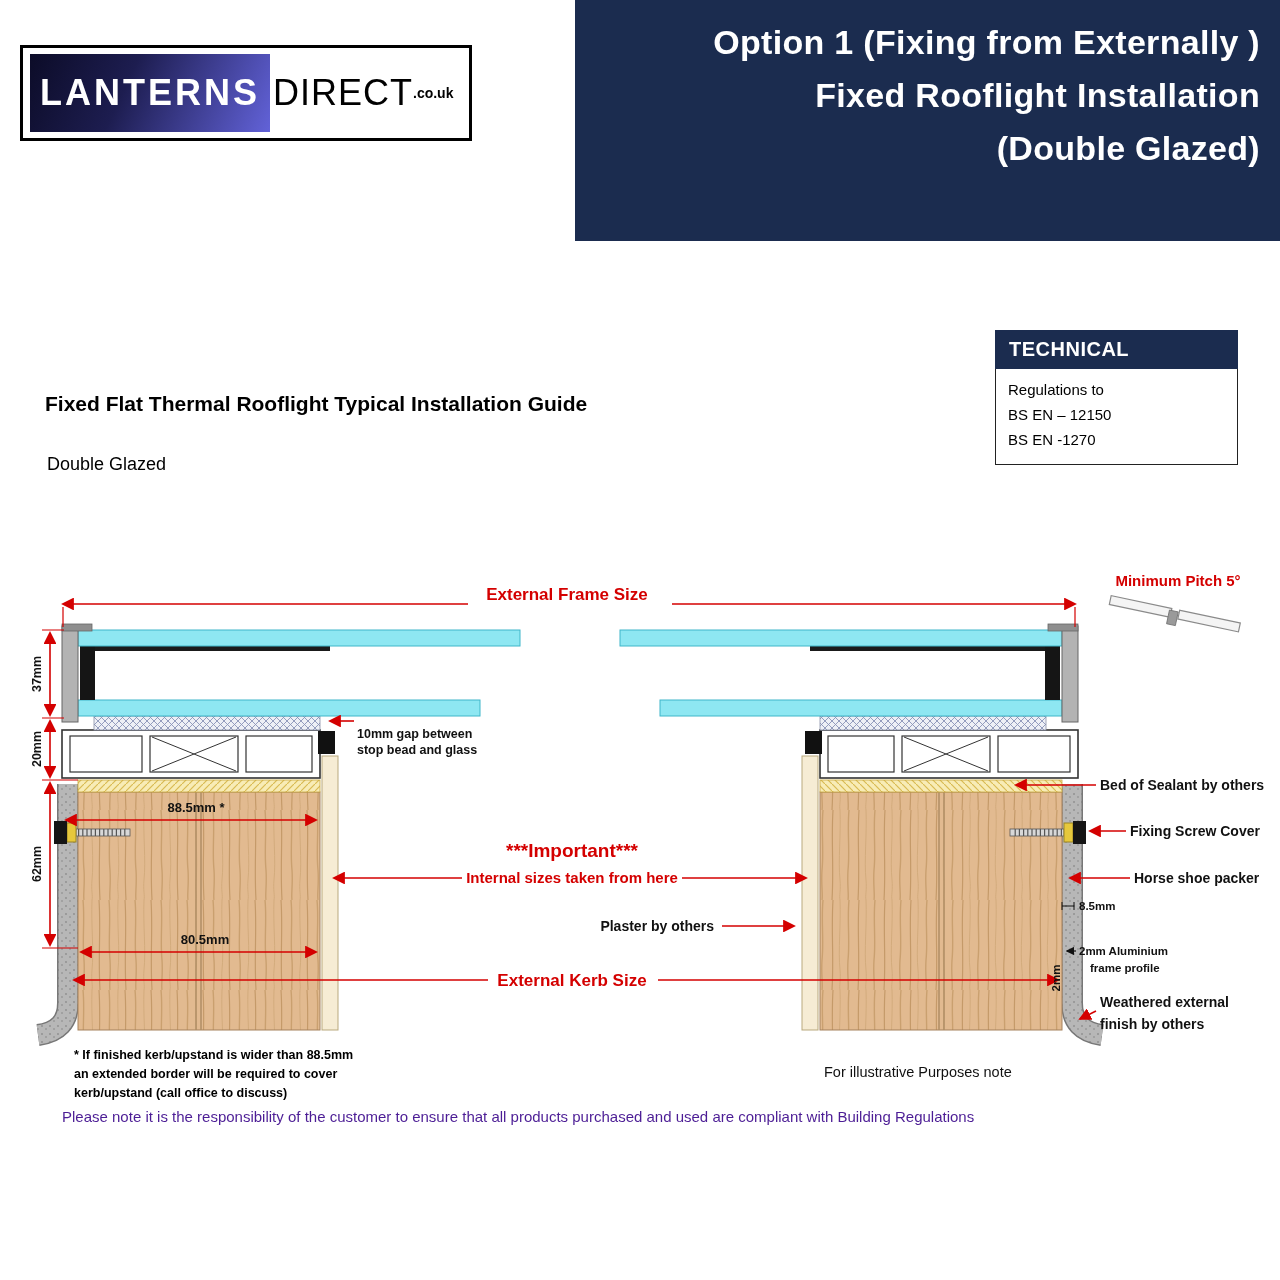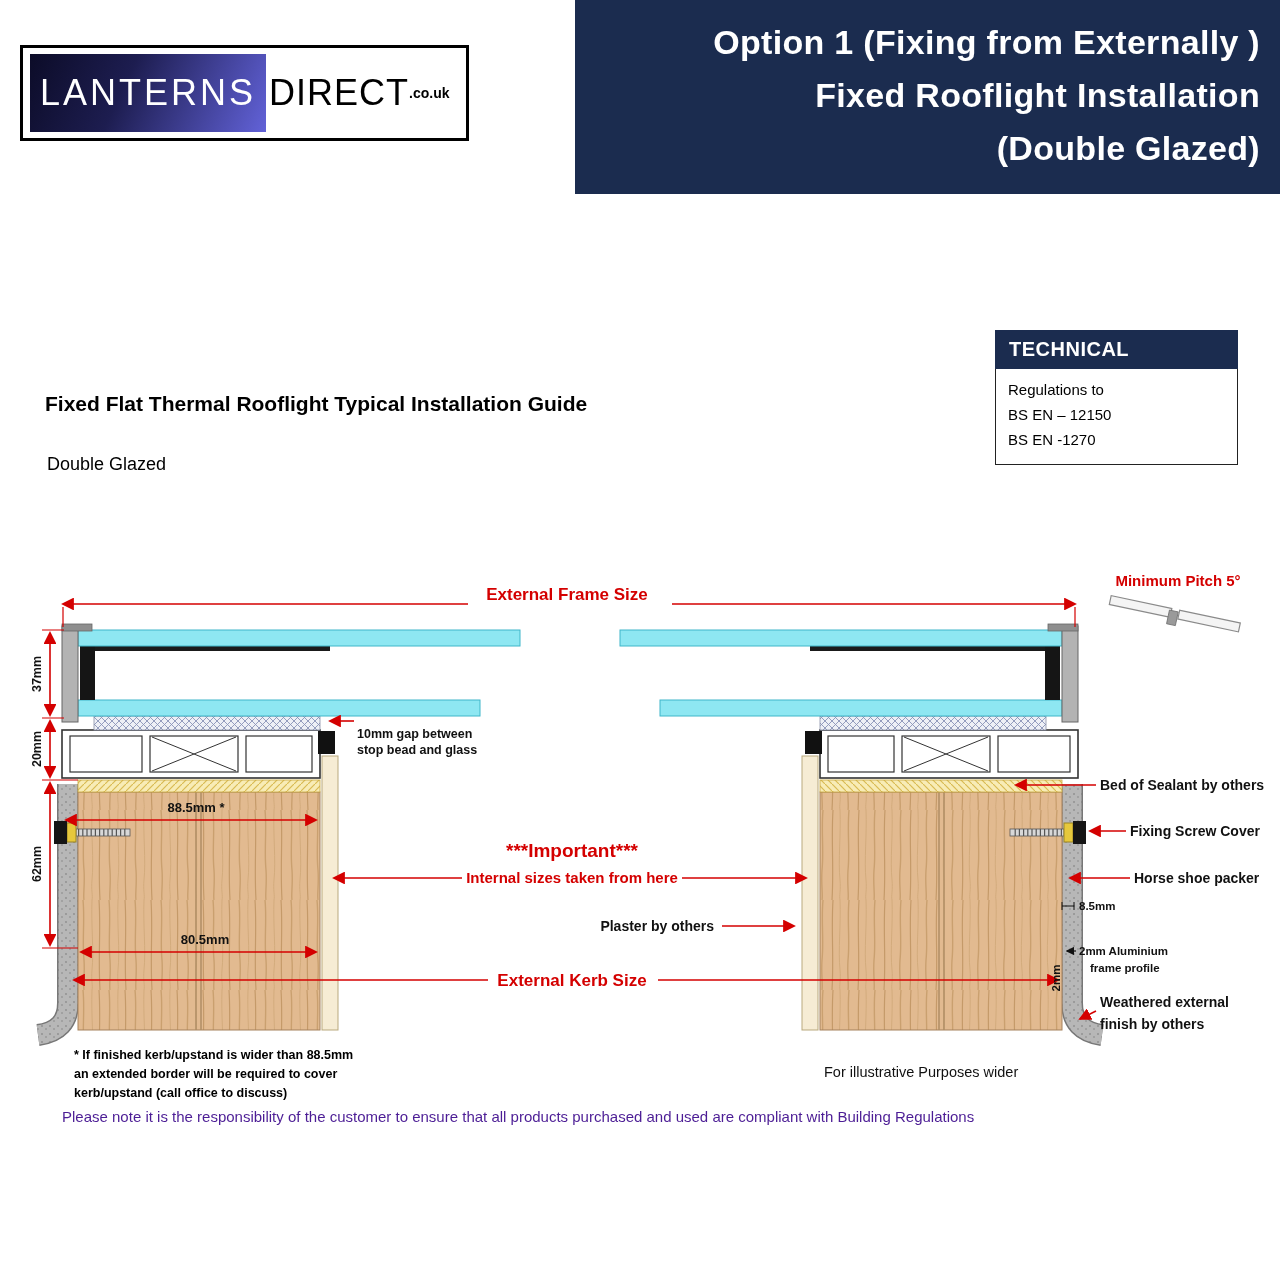--- a/index.html
+++ b/index.html
@@ -2,31 +2,31 @@
 <html><head>
 <meta charset="utf-8">
 <style>
   html,body { margin:0; padding:0; background:#ffffff; }
   body { width:1280px; height:1280px; position:relative; overflow:hidden;
          font-family:"Liberation Sans", sans-serif; }
 
   .page { position:relative; width:1280px; height:1280px; background:#fff; }
 
   
-  #banner { position:absolute; left:575px; top:0; width:705px; height:194px;
+  #banner { position:absolute; left:575px; top:0; width:705px; height:241px;
             background:#1b2c4f; color:#fff; box-sizing:border-box;
             text-align:right; padding:16px 20px 0 0;
             font-size:34px; line-height:53px; font-weight:600; letter-spacing:0.3px; }
 
   
   #logo { position:absolute; left:20px; top:45px; height:96px; border:3px solid #000;
           background:#fff; display:flex; align-items:center; box-sizing:border-box;
           padding:0 16px 0 7px; }
   .logo-first { background:linear-gradient(115deg,#0c0c28 0%,#1d1d50 40%,#6262d8 100%);
-                color:#fff; font-size:36px; font-weight:normal; letter-spacing:3px;
+                color:#fff; font-size:36px; font-weight:bold; letter-spacing:3px;
                 padding:18px 10px; }
   .logo-second { color:#000; font-size:36px; font-weight:normal; letter-spacing:1px; margin-left:3px; }
   .logo-tld { color:#000; font-size:14px; font-weight:bold; }
 
   
   #intro-title { position:absolute; left:45px; top:392px; font-size:21px; font-weight:bold; color:#000; }
   #intro-subtitle { position:absolute; left:47px; top:446px; font-size:18px; color:#000;margin-top:8px; }
 
   
   #technical { position:absolute; left:995px; top:330px; width:243px; box-sizing:border-box; }
@@ -233,16 +233,16 @@
       <text class="t-blk-b14" x="1100" y="1029">finish by others</text>
       <line class="rline" x1="1096" y1="1011" x2="1080" y2="1019" marker-end="url(#mr)"></line>
     </g>
   </svg>
 
   <div id="kerb-note">
     <div>* If finished kerb/upstand is wider than 88.5mm</div>
     <div>an extended border will be required to cover</div>
     <div>kerb/upstand (call office to discuss)</div>
   </div>
-  <div id="illustrative">For illustrative Purposes wider</div>
+  <div id="illustrative">For illustrative Purposes note</div>
   <div id="disclaimer">Please note it is the responsibility of the customer to ensure that all products purchased and used are compliant with Building Regulations</div>
 
 </div>
 
 </body></html>

